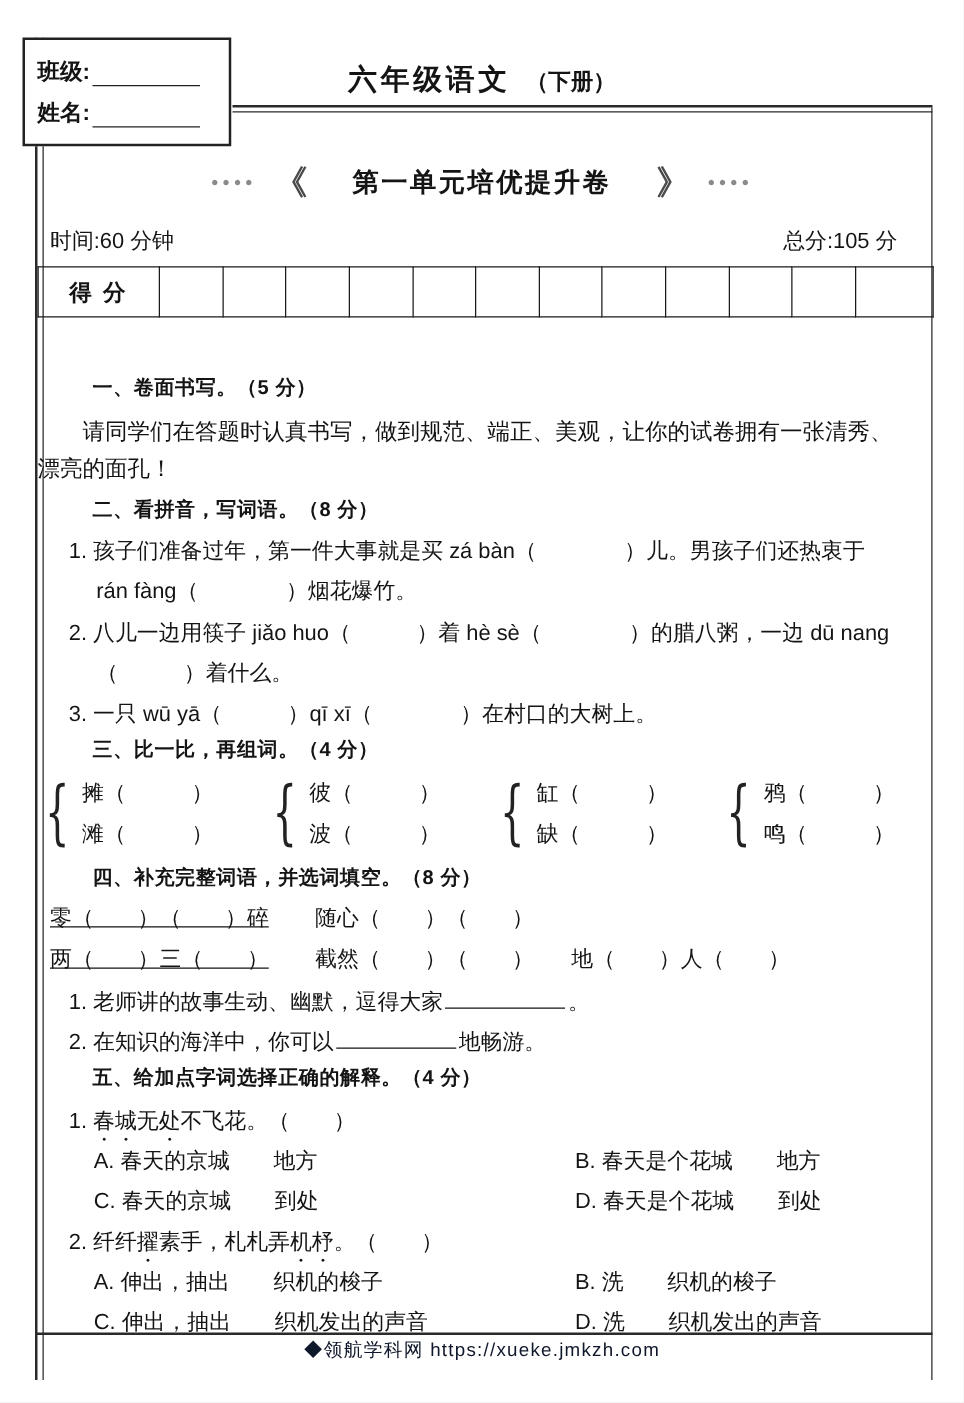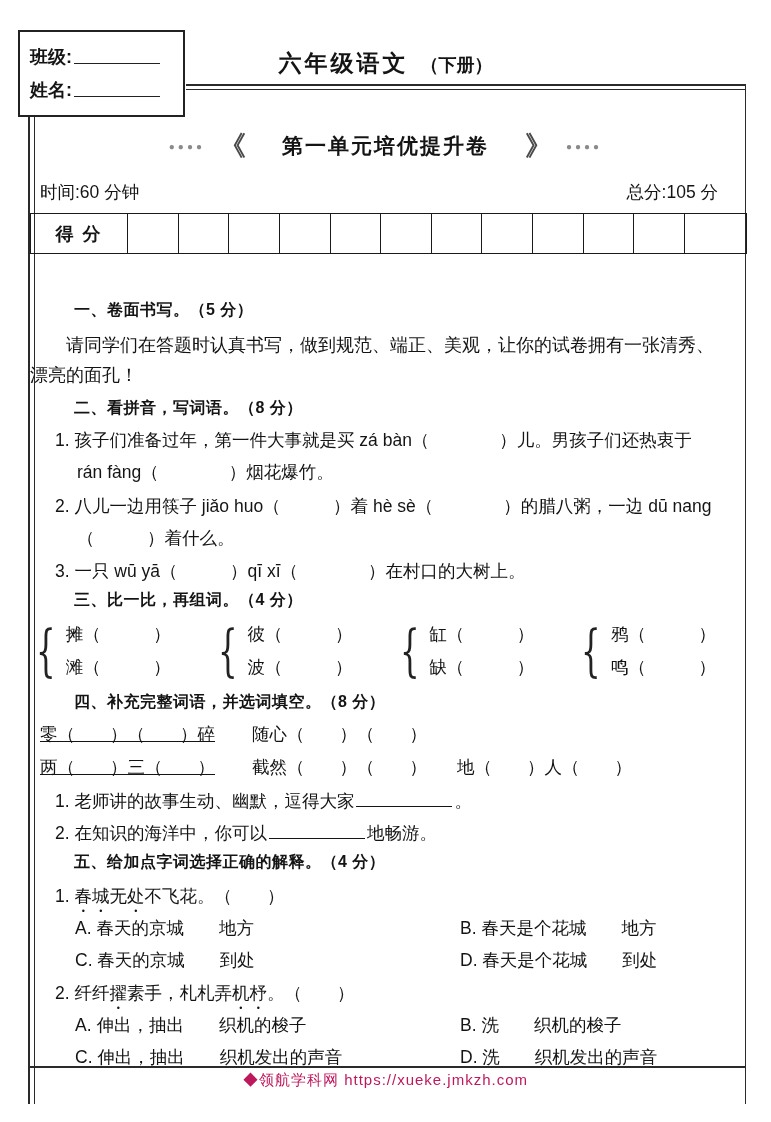--- a/index.html
+++ b/index.html
@@ -6,21 +6,21 @@
   html,body { background:#e9e9e9; }
   body { font-family:"Liberation Sans", sans-serif; color:#141414; }
   .page { position:relative; width:771px; height:1122px; background:#ffffff; margin:0 auto; overflow:hidden; }
   .abs { position:absolute; }
   .vline { position:absolute; background:#2a2a2a; }
   .hline { position:absolute; background:#2a2a2a; }
 
   
   .classbox { left:18px; top:30px; width:167px; height:87px; border:2px solid #222; background:#fff; z-index:5;
               display:flex; flex-direction:column; justify-content:space-evenly; padding:4px 10px; }
-  .info-row { font-size:18px; font-weight:bold; white-space:nowrap; display:flex; }
+  .info-row { font-size:18px; font-weight:bold; white-space:nowrap; display:flex; align-items:flex-end; }
   .wline { display:inline-block; width:86px; border-bottom:1.6px solid #222; height:1.05em; margin-left:2px; }
 
   
   .head-title { left:0; right:0; top:48px; text-align:center; white-space:nowrap; }
   .subject { font-size:23px; font-weight:bold; letter-spacing:3px; }
   .volume { font-size:18px; font-weight:600; margin-left:12px; }
 
   
   .band { left:0; right:0; top:132px; display:flex; justify-content:center; align-items:center; gap:14px; }
   .deco-dots { font-size:10px; color:#8a8a8a; letter-spacing:3px; }
@@ -56,21 +56,21 @@
   .blank { display:inline-block; width:96px; border-bottom:1.6px solid #141414; height:1.05em; margin:0 2px; }
 
   
   .opt-row { left:75px; width:660px; display:flex; }
   .opt-row span { white-space:nowrap; font-size:17.5px; }
   .opt-row span:first-child { width:385px; }
   .emph { -webkit-text-emphasis: filled dot #141414; -webkit-text-emphasis-position: under;
           text-emphasis: filled dot #141414; text-emphasis-position: under right; }
 
   
-  .footer { left:0; right:0; top:1071px; text-align:center; font-size:15px; color:#be185d; letter-spacing:1px; }
+  .footer { left:0; right:0; top:1071px; text-align:center; font-size:15px; color:#0f172a; letter-spacing:1px; }
 </style>
 </head>
 <body>
 
 <div class="page">
 
   <div class="vline" style="left:28px; top:30px; width:2px; height:1074px;"></div>
   <div class="vline" style="left:33.5px; top:30px; width:1px; height:1074px;"></div>
   <div class="vline" style="left:744.5px; top:86px; width:1.5px; height:1018px;"></div>
 

